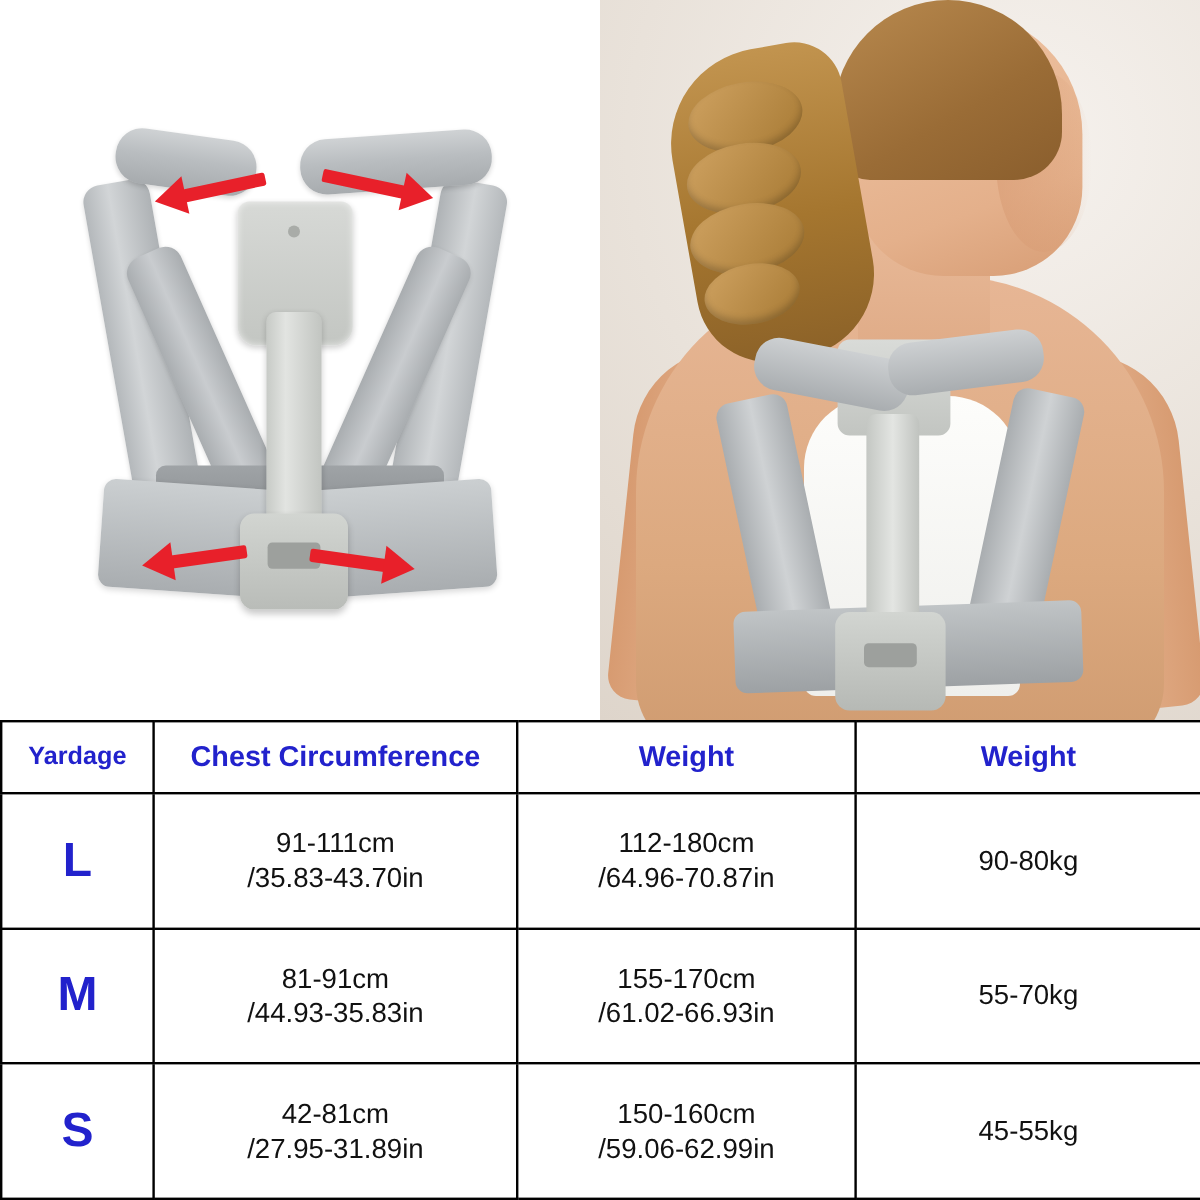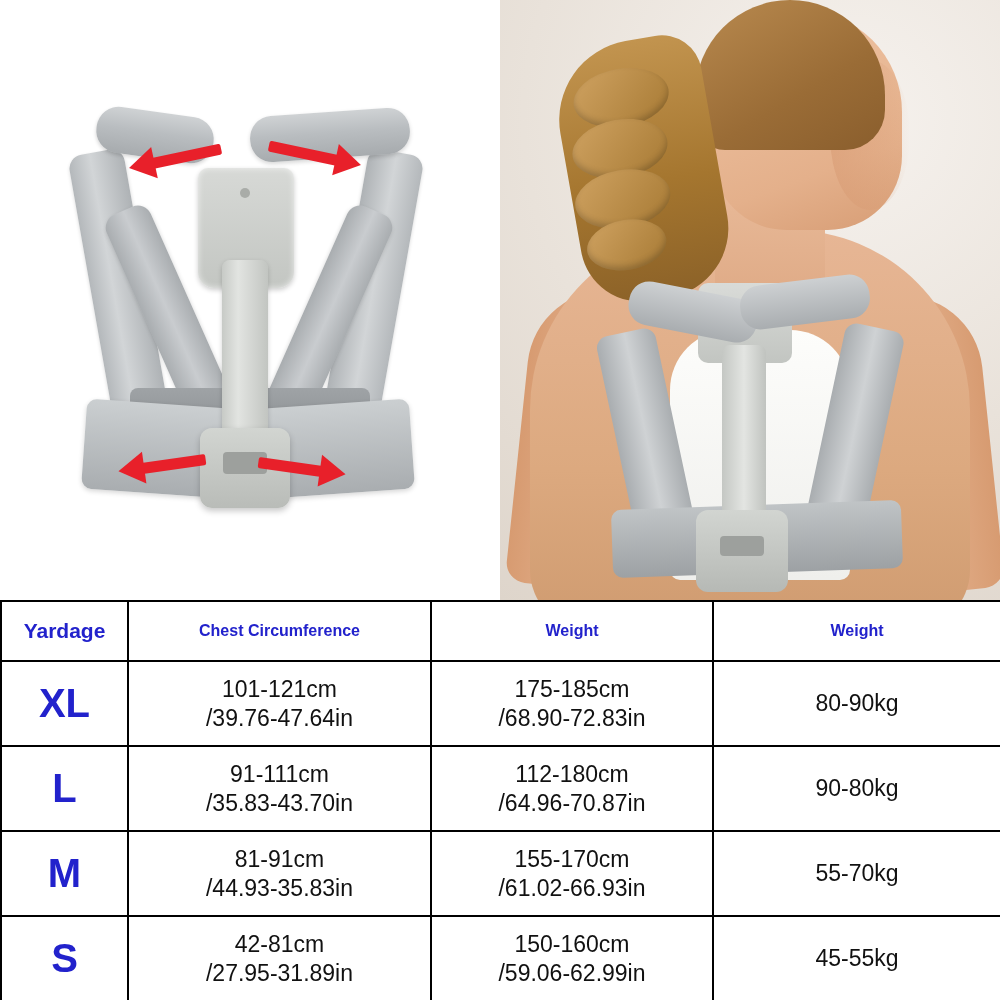--- a/index.html
+++ b/index.html
@@ -376,21 +376,21 @@
   .size-table td, .size-table th {
     border: 2px solid #000000;
     text-align: center;
     vertical-align: middle;
     padding: 0;
   }
   .size-table thead th {
     height: 58px;
     color: #2222cc;
     font-weight: bold;
-    font-size: 16px;
+    font-size: 24px;
   }
   .size-table thead th.col-yardage { font-size: 21px; }
   .size-table tbody tr { height: 85px; }
   .cell-size {
     color: #2222cc;
     font-weight: bold;
     font-size: 40px;
   }
   .cell-multi {
     font-size: 23px;
@@ -486,32 +486,20 @@
     </colgroup>
     <thead>
       <tr>
         <th class="col-yardage">Yardage</th>
         <th>Chest Circumference</th>
         <th>Weight</th>
         <th>Weight</th>
       </tr>
     </thead>
     <tbody>
-      <tr>
-        <td class="cell-size">XL</td>
-        <td class="cell-multi">
-          <span class="ln">101-121cm</span>
-          <span class="ln">/39.76-47.64in</span>
-        </td>
-        <td class="cell-multi">
-          <span class="ln">175-185cm</span>
-          <span class="ln">/68.90-72.83in</span>
-        </td>
-        <td class="cell-single">80-90kg</td>
-      </tr>
       <tr>
         <td class="cell-size">L</td>
         <td class="cell-multi">
           <span class="ln">91-111cm</span>
           <span class="ln">/35.83-43.70in</span>
         </td>
         <td class="cell-multi">
           <span class="ln">112-180cm</span>
           <span class="ln">/64.96-70.87in</span>
         </td>

